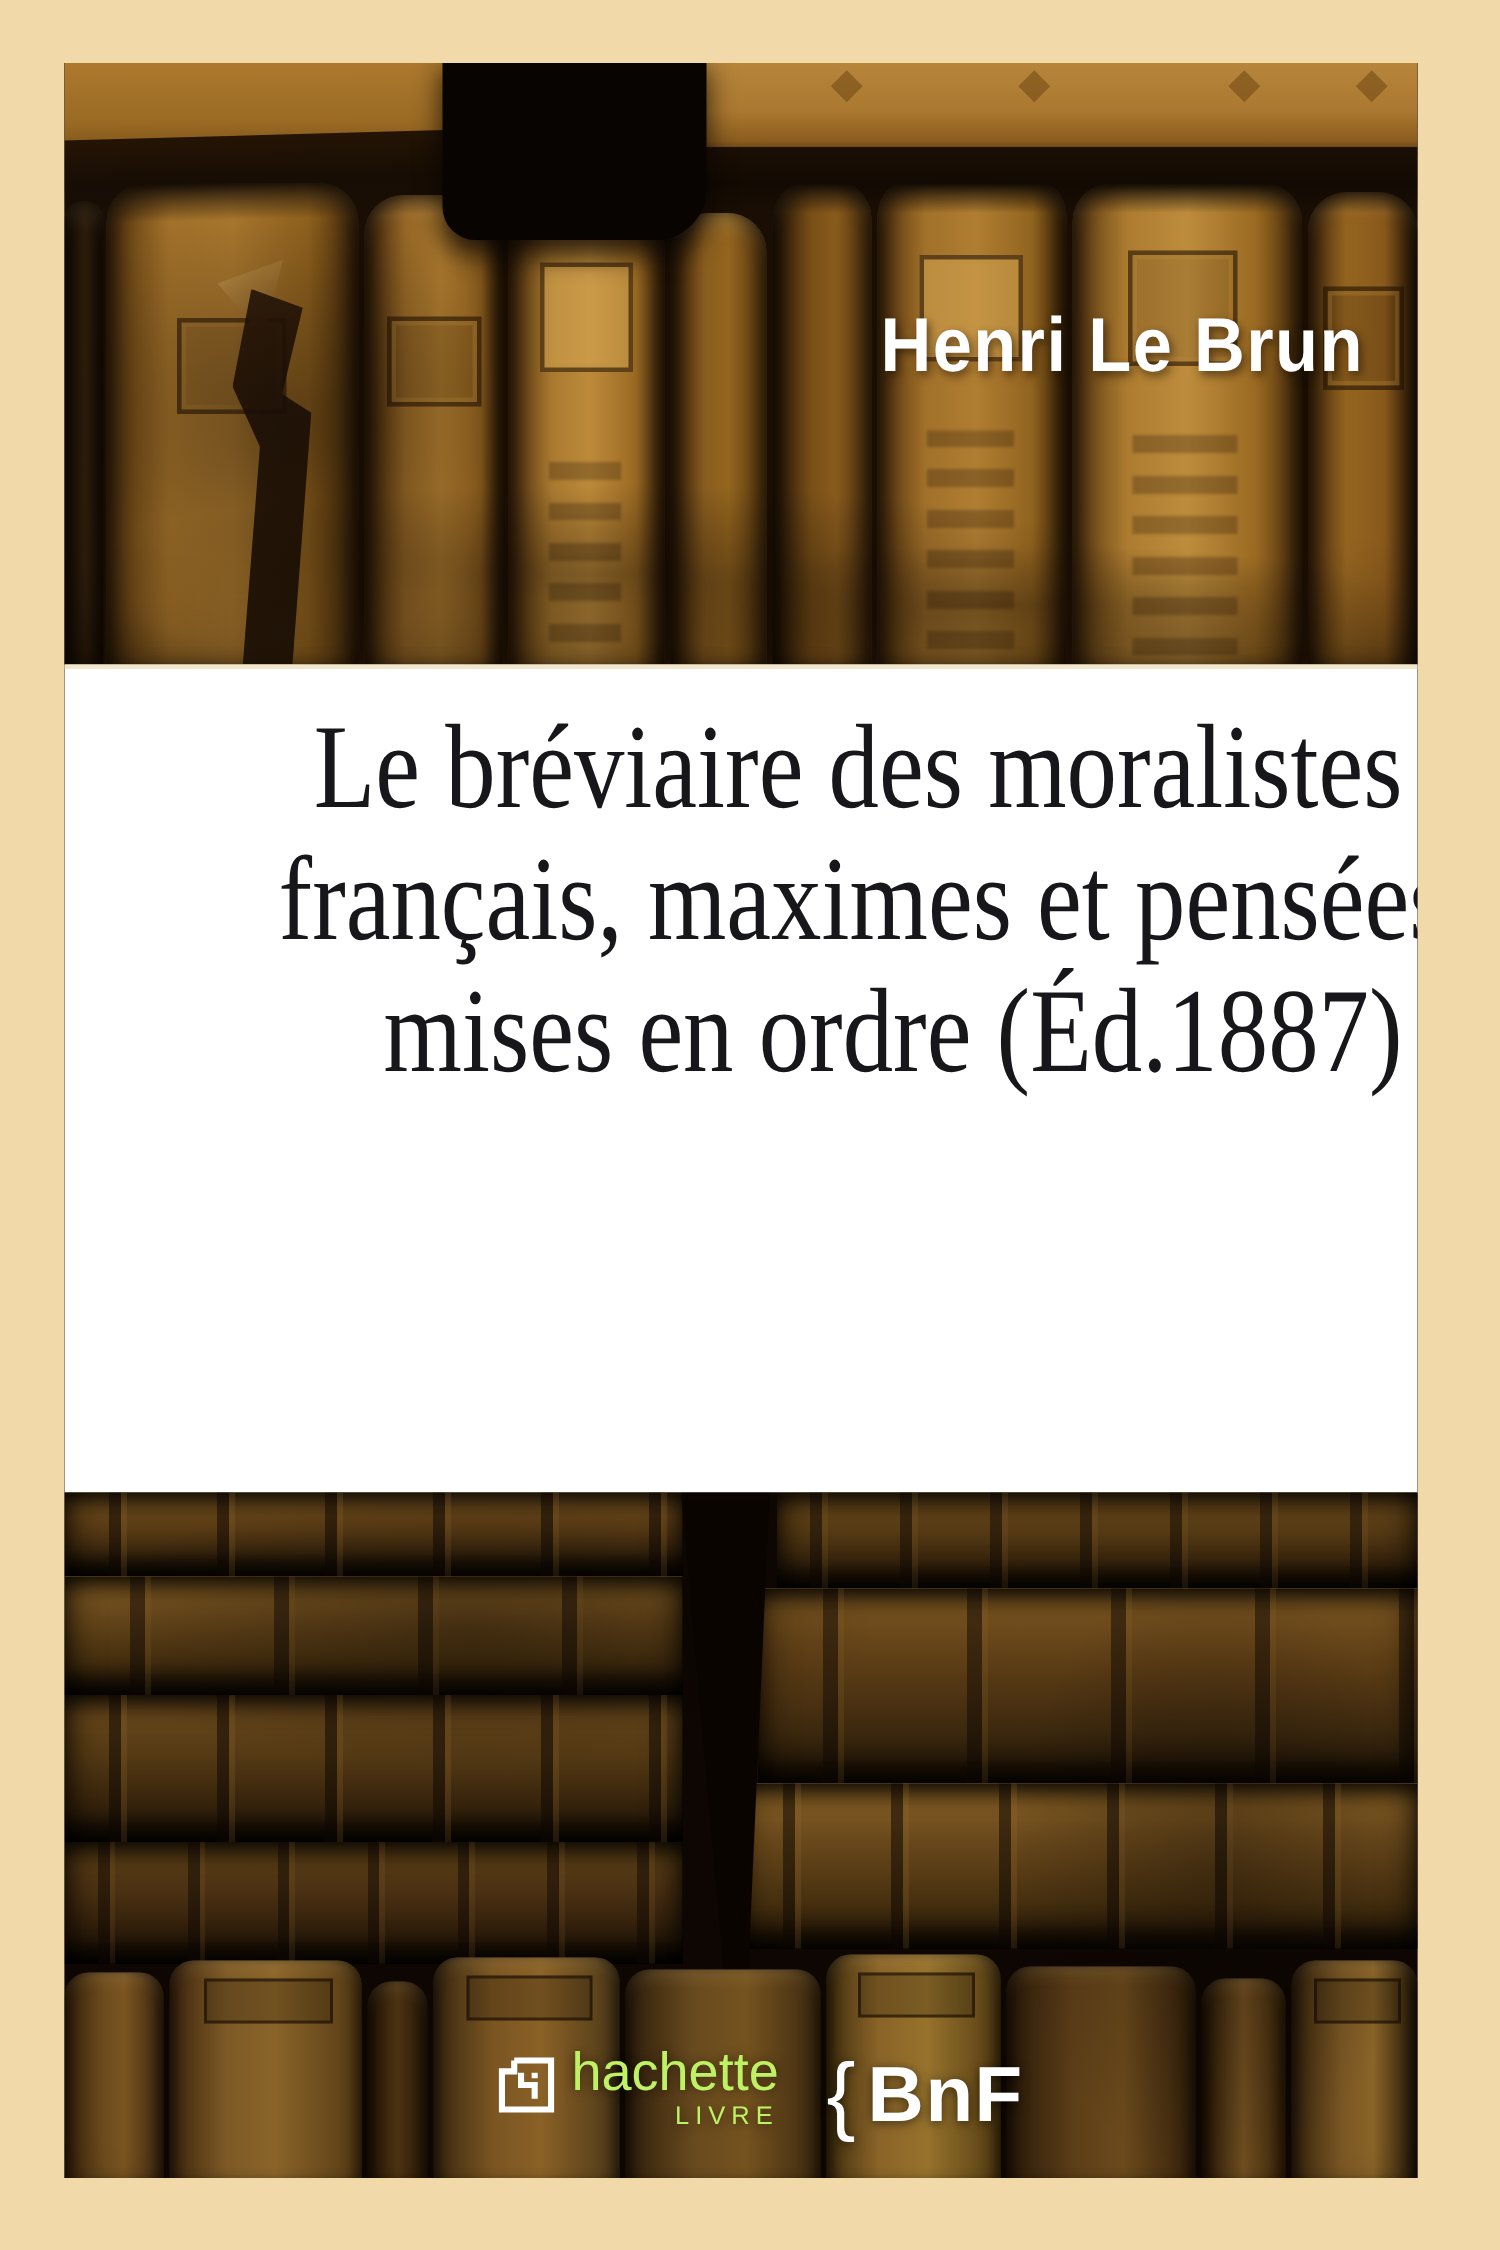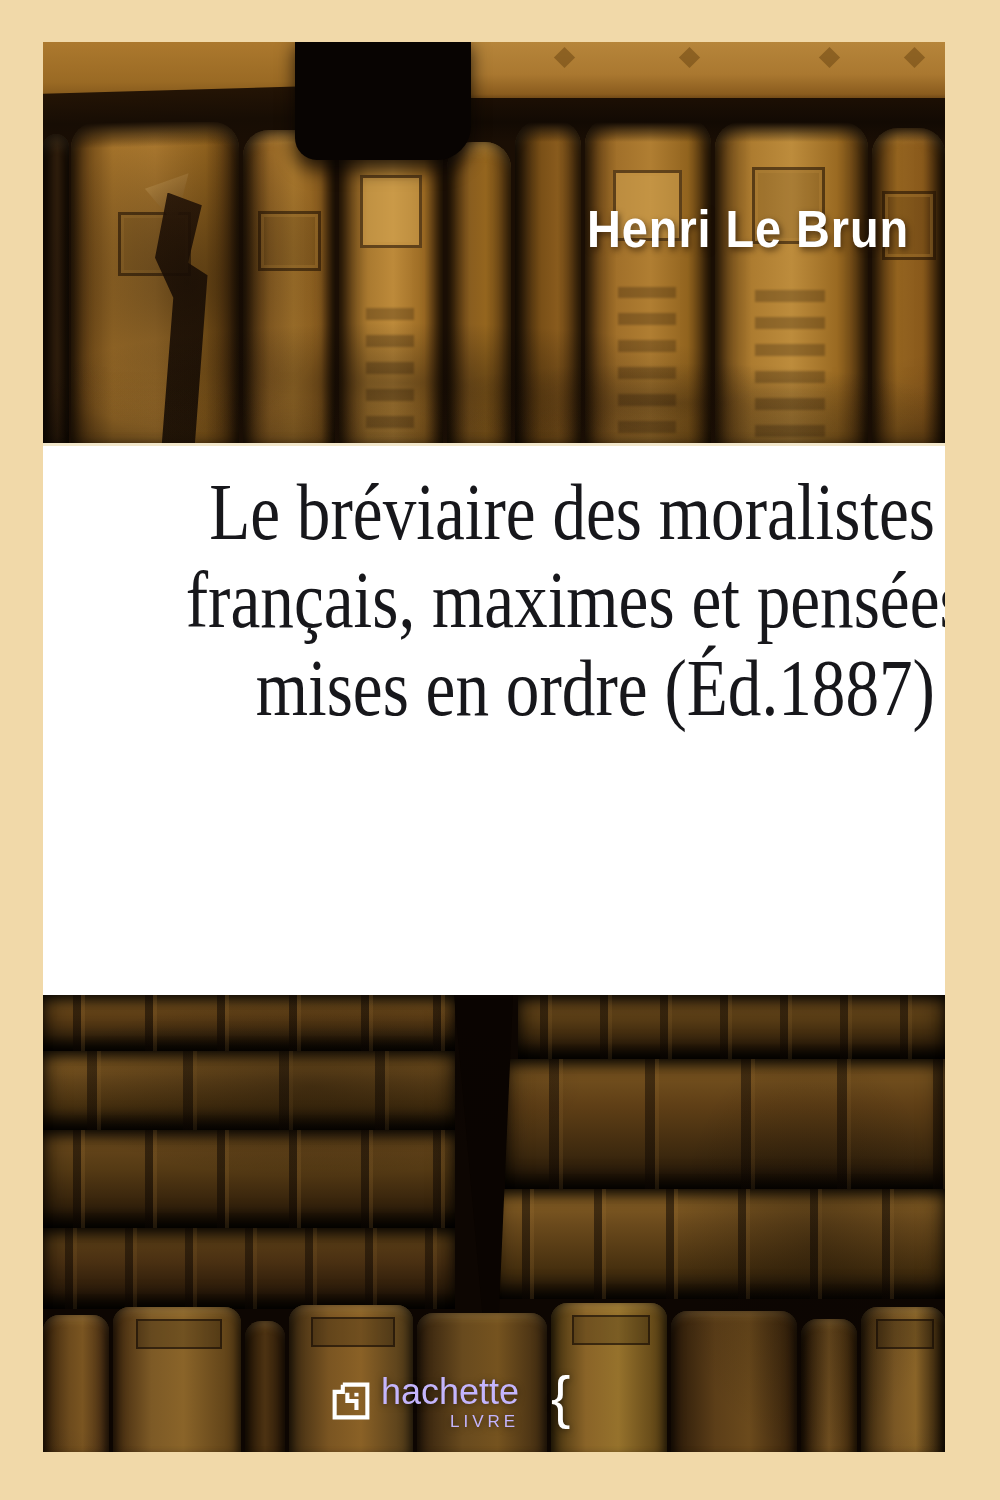--- a/index.html
+++ b/index.html
@@ -115,21 +115,21 @@
   .crack { position:absolute; left:406px; top:0; width:64px; height:318px; background:#0a0401;
     clip-path:polygon(8% 0, 100% 0, 78% 100%, 52% 100%); }
 
   .mottle-b { position:absolute; inset:0; pointer-events:none;
     background:
       radial-gradient(closest-side at 30% 20%, rgba(8,4,1,.35), rgba(8,4,1,0)),
       radial-gradient(closest-side at 85% 55%, rgba(8,4,1,.3), rgba(8,4,1,0)),
       radial-gradient(150% 120% at 50% 40%, rgba(0,0,0,0) 55%, rgba(10,5,2,.45) 100%); }
 
   
-  .hachette-logo { position:absolute; left:288px; top:379px; display:flex; gap:10px; color:#c4b5fd;
+  .hachette-logo { position:absolute; left:288px; top:368px; display:flex; gap:10px; color:#bef264;
     text-shadow:0 1px 7px rgba(0,0,0,.55); }
   .hachette-logo svg { width:40px; height:40px; margin-top:7px; }
   .hachette-name { font-size:36px; line-height:36px; font-weight:400; letter-spacing:0; }
   .hachette-sub  { font-size:17px; line-height:19px; letter-spacing:4px; margin-top:2px; font-weight:400;text-align:right; }
 
   .bnf-logo { position:absolute; left:508px; top:372px; color:#fff; display:flex; align-items:flex-start;
     text-shadow:0 1px 7px rgba(0,0,0,.55); }
   .bnf-bracket { font-size:58px; line-height:60px; font-weight:300; margin-right:8px; }
   .bnf-name { font-size:52px; line-height:60px; font-weight:600; letter-spacing:1px; }
 </style>
@@ -231,17 +231,18 @@
           <path d="M18 13 V22 H28 V32" fill="none" stroke="#ffffff" stroke-width="4.5"></path>
           <path d="M28 13 V17" fill="none" stroke="#ffffff" stroke-width="4.5"></path>
         </svg>
         <div>
           <div class="hachette-name">hachette</div>
           <div class="hachette-sub">LIVRE</div>
         </div>
       </div>
       <div class="bnf-logo">
         <span class="bnf-bracket">{</span>
+        <span class="bnf-name">BnF</span>
       </div>
     </div>
 
   </div>
 </div>
 
 </body></html>

